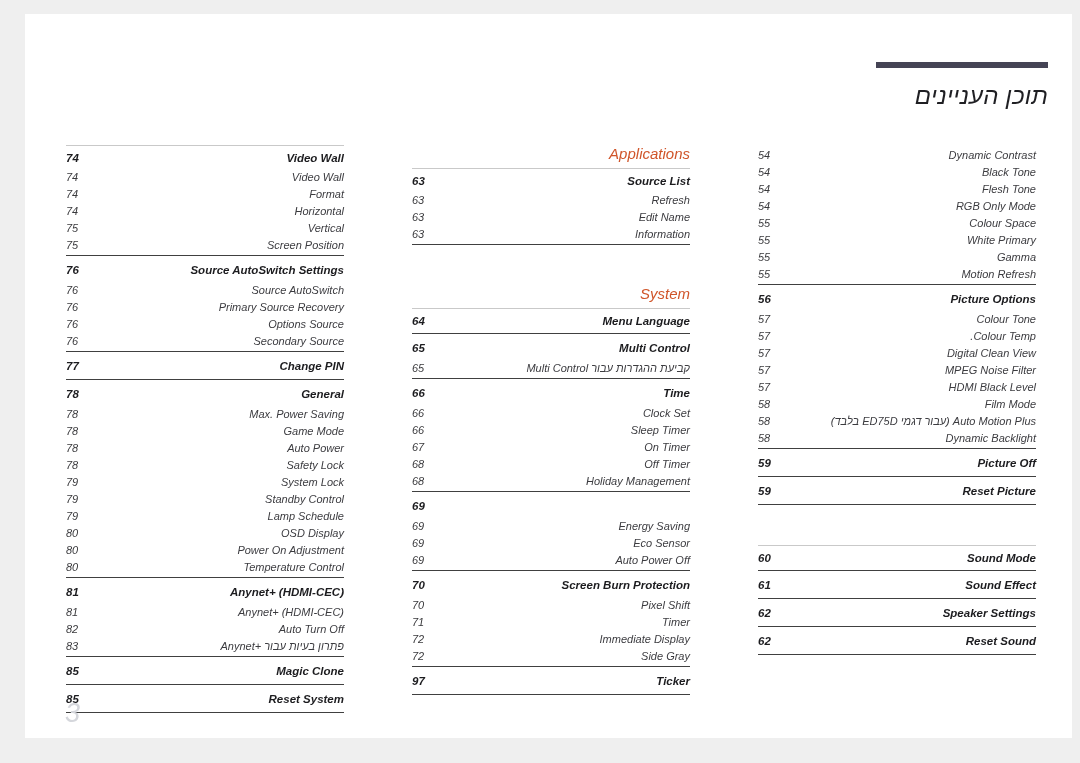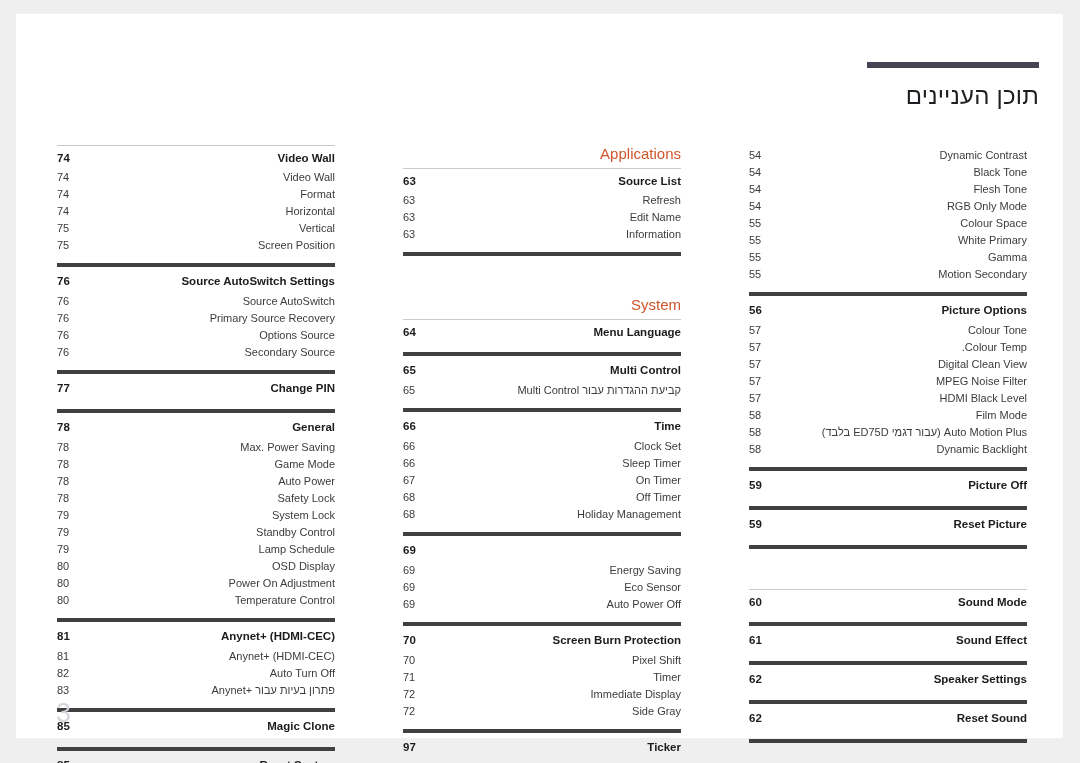--- a/index.html
+++ b/index.html
@@ -3,23 +3,24 @@
 <meta charset="utf-8">
 <style>
   html,body{margin:0;padding:0;}
   body{
     width:1080px;height:763px;
     background:#efefef;
     font-family:"Liberation Sans","DejaVu Sans",sans-serif;
     overflow:hidden;
   }
   .page{
-    position:absolute;left:16px;top:14px;
+    position:absolute;left:25px;top:14px;
     width:1047px;height:724px;
     background:#ffffff;
+    font-style:italic;
   }
 
   
   .header{
     position:absolute;right:24px;top:48px;
     width:172px;
     text-align:right;
   }
   .header-rule{
     width:172px;height:6px;background:#454455;
@@ -81,21 +82,21 @@
     height:24px;line-height:24px;
     font-weight:bold;
     color:#1c1c1f;
   }
   .row.head .pg{font-weight:bold;color:#1c1c1f;font-size:11.5px;}
   .row.head .lbl{font-size:11.5px;}
   .row.first-head{height:21px;line-height:21px;}
   .row.sub .pg{color:#3a3a3d;}
   .row.sub .lbl{color:#3c3c40;}
 
-  .grp{border-bottom:4px solid #404040;padding:2px 0 9px;}
+  .grp{border-bottom:1px solid #404040;padding:2px 0 1px;}
 
   
   .page-no{
     position:absolute;left:40px;top:686px;
     font-size:27px;color:#d5d7dc;
     line-height:1;
   }
 </style>
 </head>
 <body>
@@ -382,21 +383,21 @@
             <div class="row sub">
               <span class="pg">55</span>
               <span class="lbl">White Primary</span>
             </div>
             <div class="row sub">
               <span class="pg">55</span>
               <span class="lbl">Gamma</span>
             </div>
             <div class="row sub">
               <span class="pg">55</span>
-              <span class="lbl">Motion Secondary</span>
+              <span class="lbl">Motion Refresh</span>
             </div>
           </div>
           <div class="grp">
             <div class="row head">
               <span class="pg">56</span>
               <span class="lbl">Picture Options</span>
             </div>
             <div class="row sub">
               <span class="pg">57</span>
               <span class="lbl">Colour Tone</span>

